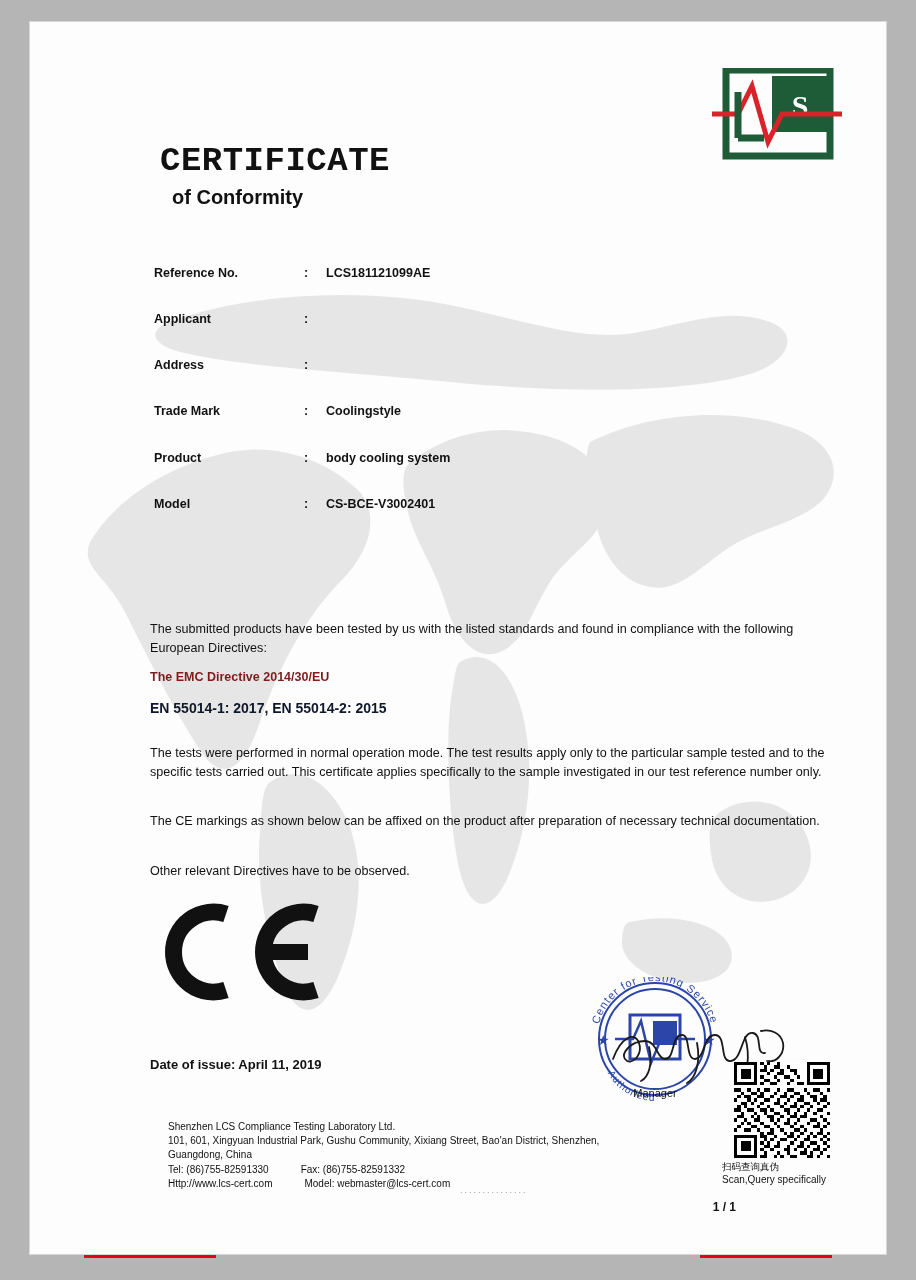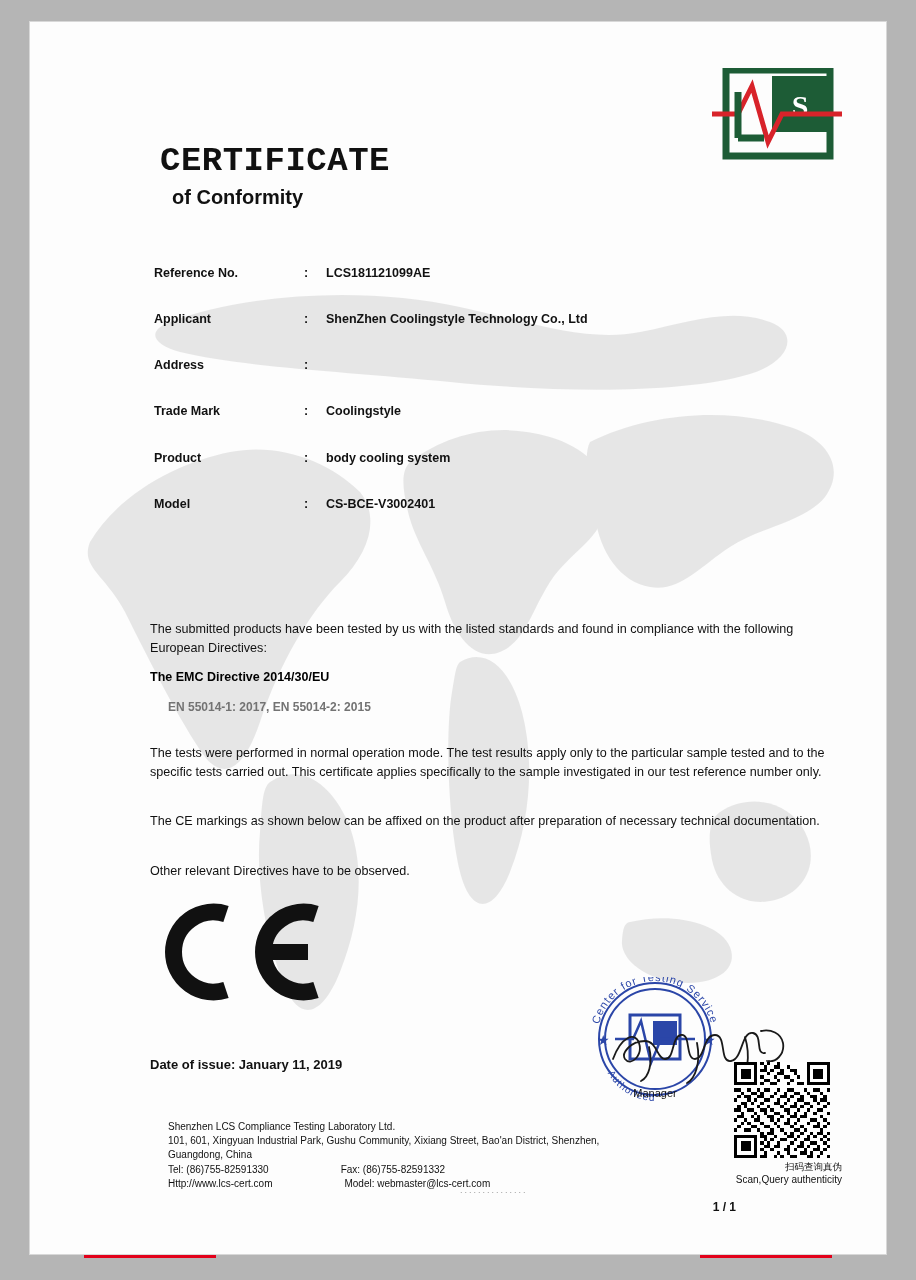--- a/index.html
+++ b/index.html
@@ -117,22 +117,22 @@
 
   .body-text {
     position: absolute;
     left: 120px;
     width: 700px;
     font-size: 12.6px;
     color: #111;
     line-height: 1.5;
   }
   .para-1 { top: 598px; }
-  .emc-line { position: absolute; left: 120px; top: 648px; font-size: 12.5px; font-weight: bold; color:#000000;}
-  .en-line  { position: absolute; left: 138px; top: 678px; font-size: 12px; font-weight: bold; color:#737373;}
+  .emc-line { position: absolute; left: 120px; top: 648px; font-size: 12.5px; font-weight: bold; color:#7f1d1d;}
+  .en-line  { position: absolute; left: 120px; top: 678px; font-size: 14px; font-weight: bold; color:#0f172a;}
   .para-2 { top: 722px; }
   .para-3 { top: 790px; }
   .para-4 { top: 840px; }
 
   
   .ce-mark {
     position: absolute;
     left: 130px;
     top: 880px;
     width: 180px;
@@ -164,35 +164,35 @@
     height: 90px;
     pointer-events: none;
   }
 
   
   .qr-wrap {
     position: absolute;
     right: 44px;
     top: 1040px;
     width: 120px;
-    text-align: right;
+    text-align: left;
   }
   .qr-code { width: 96px; height: 96px; margin: 0 auto; display: block; }
   .qr-cap-cn { font-size: 9.5px; color: #111; margin-top: 3px; }
   .qr-cap-en { font-size: 10px; color: #111; }
 
   .footer {
     position: absolute;
     left: 138px;
     top: 1098px;
     font-size: 10px;
     color: #111;
     line-height: 1.42;
   }
-  .footer-contacts { display: flex; gap: 72px; }
+  .footer-contacts { display: flex; gap: 32px; }
   .page-num {
     position: absolute;
     right: 150px;
     top: 1178px;
     font-size: 12px;
     font-weight: bold;
     color: #111;
   }
   .footer-dotline {
     position: absolute;
@@ -256,21 +256,20 @@
 
     <div class="fields">
       <div class="field-row">
         <div class="field-label">Reference No.</div>
         <div class="field-colon">:</div>
         <div class="field-value">LCS181121099AE</div>
       </div>
       <div class="field-row">
         <div class="field-label">Applicant</div>
         <div class="field-colon">:</div>
-        <div class="field-value">ShenZhen Coolingstyle Technology Co., Ltd</div>
       </div>
       <div class="field-row">
         <div class="field-label">Address</div>
         <div class="field-colon">:</div>
       </div>
       <div class="field-row">
         <div class="field-label">Trade Mark</div>
         <div class="field-colon">:</div>
         <div class="field-value">Coolingstyle</div>
       </div>
@@ -293,21 +292,21 @@
     <div class="body-text para-3">The CE markings as shown below can be affixed on the product after preparation of necessary technical documentation.</div>
     <div class="body-text para-4">Other relevant Directives have to be observed.</div>
 
     <svg class="ce-mark" viewBox="0 0 180 100">
       <path d="M70 50 A35 35 0 1 0 70 50" fill="none"></path>
       <path d="M66 12 A40 40 0 1 0 66 88" fill="none" stroke="#111" stroke-width="17"></path>
       <path d="M156 12 A40 40 0 1 0 156 88" fill="none" stroke="#111" stroke-width="17"></path>
       <rect x="106" y="42" width="42" height="16" fill="#111"></rect>
     </svg>
 
-    <div class="date-issue">Date of issue: January 11, 2019</div>
+    <div class="date-issue">Date of issue: April 11, 2019</div>
 
     <svg class="stamp" viewBox="0 0 160 130">
       <g stroke="#2b46a8" fill="none" stroke-width="2">
         <circle cx="80" cy="62" r="56"></circle>
         <circle cx="80" cy="62" r="50"></circle>
         <rect x="55" y="38" width="50" height="44" stroke-width="3"></rect>
         <rect x="78" y="44" width="24" height="24" fill="#2b46a8" stroke="none"></rect>
         <path d="M40 62 L58 62 L66 44 L76 86 L86 62 L120 62" stroke-width="2.5"></path>
       </g>
       <path id="stamparc" d="M22 62 A58 58 0 0 1 138 62" fill="none"></path>
@@ -541,21 +540,21 @@
           <rect x="8" y="28" width="2" height="1"></rect>
             <rect x="12" y="28" width="1" height="1"></rect>
             <rect x="14" y="28" width="1" height="1"></rect>
             <rect x="17" y="28" width="2" height="1"></rect>
             <rect x="22" y="28" width="2" height="1"></rect>
             <rect x="25" y="28" width="1" height="1"></rect>
             <rect x="28" y="28" width="1" height="1"></rect>
         </g>
       </svg>
       <div class="qr-cap-cn">扫码查询真伪</div>
-      <div class="qr-cap-en">Scan,Query authenticity</div>
+      <div class="qr-cap-en">Scan,Query specifically</div>
     </div>
 
     <div class="footer">
       <div>Shenzhen LCS Compliance Testing Laboratory Ltd.</div>
       <div>101, 601, Xingyuan Industrial Park, Gushu Community, Xixiang Street, Bao'an District, Shenzhen,</div>
       <div>Guangdong, China</div>
       <div class="footer-contacts">
         <div>Tel: (86)755-82591330</div>
         <div>Fax: (86)755-82591332</div>
       </div>

